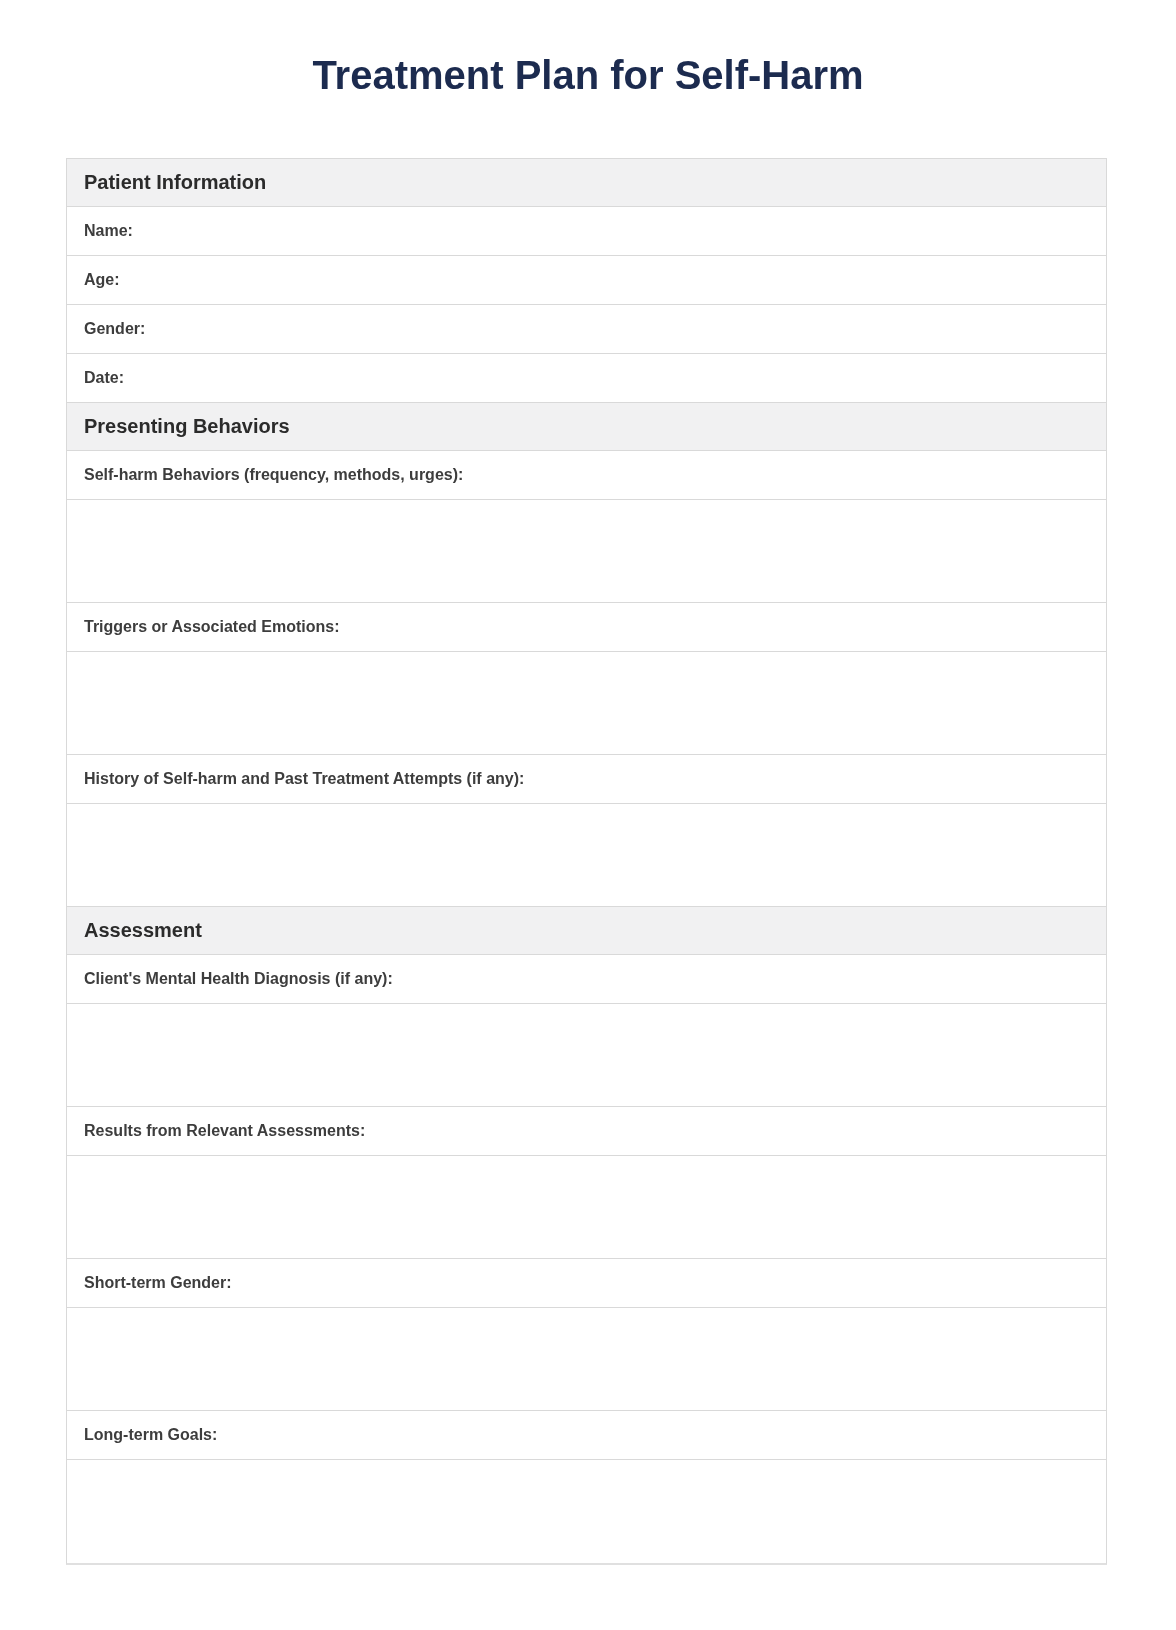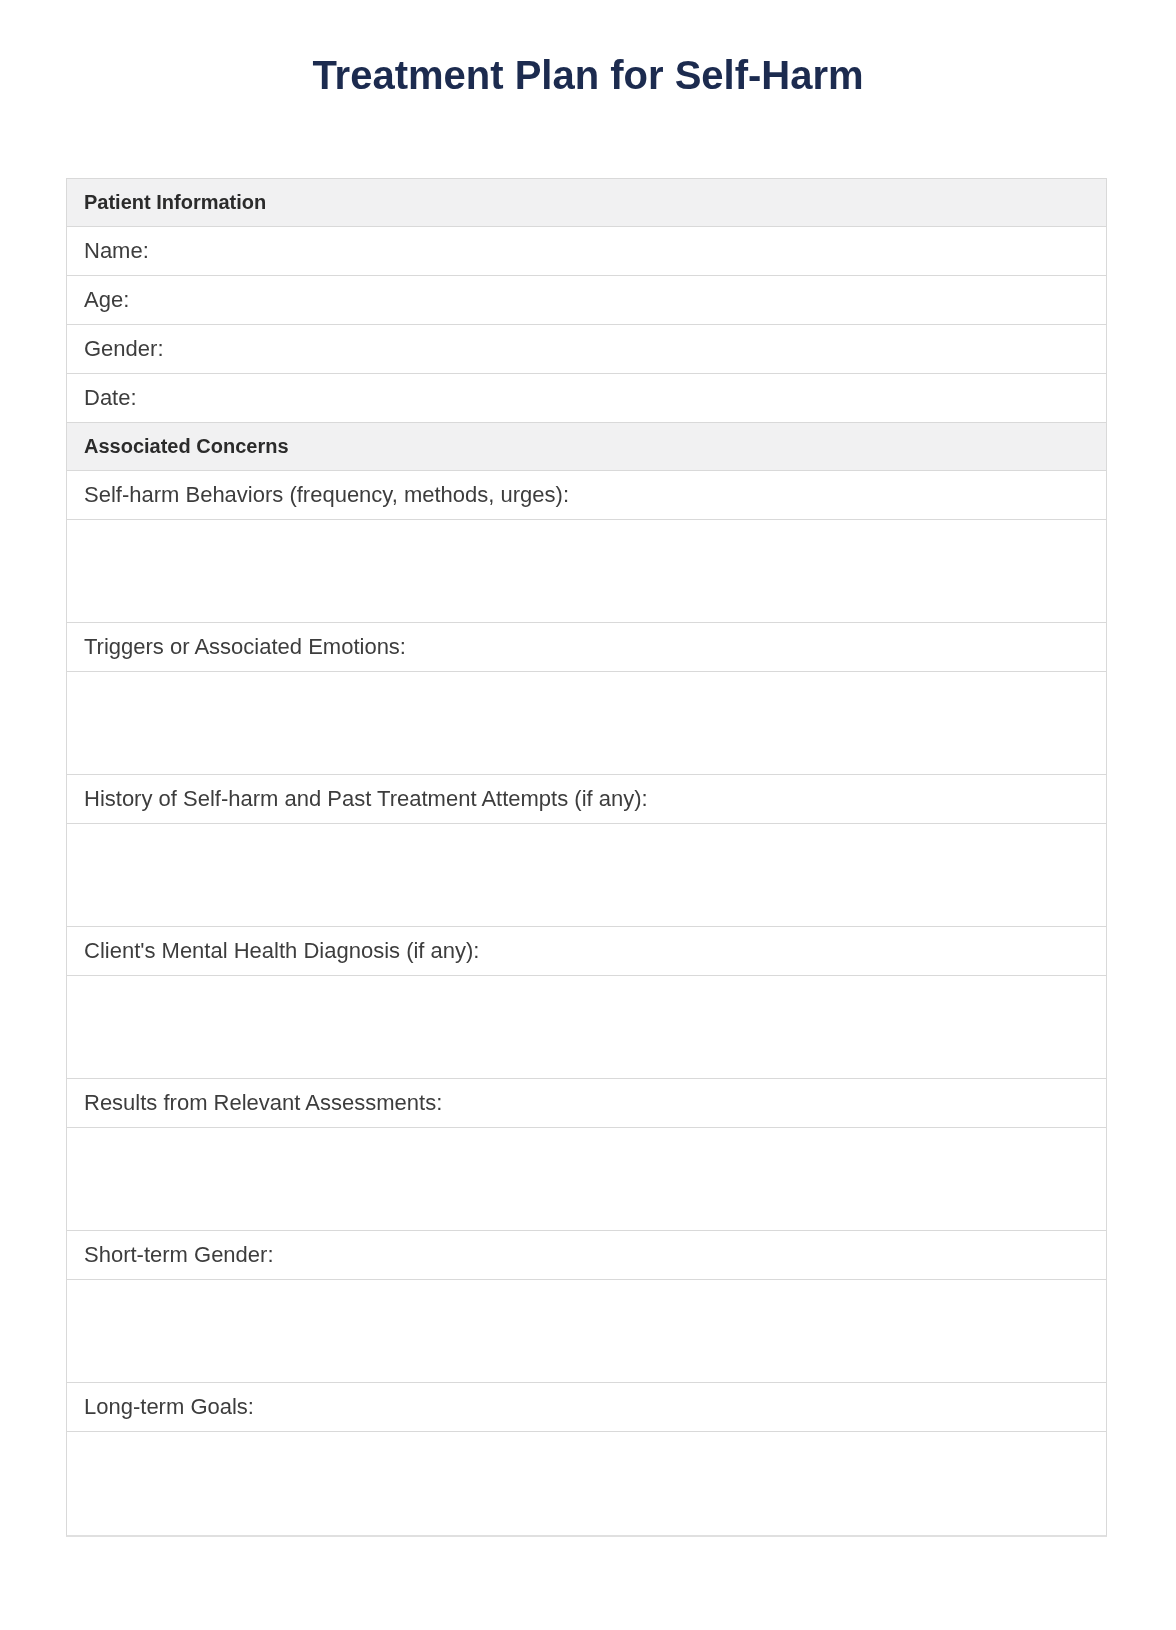--- a/index.html
+++ b/index.html
@@ -20,21 +20,21 @@
   .page-title{
     margin-top:52px;
     width:1176px;
     text-align:center;
     font-size:40px;
     font-weight:bold;
     line-height:46px;
     color:var(--c-title);
   }
   .form-table{
-    margin-top:80px;
+    margin-top:60px;
     margin-left:66px;
     width:1041px;
     border:1px solid var(--c-border);
     border-bottom:2px solid #e0e0e0;
     background:#fdba74;
   }
   .row{
     width:100%;
     border-bottom:1px solid var(--c-border);
     display:flex;
@@ -50,22 +50,22 @@
   .header-text{
     font-size:20px;
     font-weight:bold;
     color:var(--c-header-text);
   }
   .label-row{
     height:49px;
     background:#ffffff;
   }
   .label-text{
-    font-size:22px;
-    font-weight:normal;
+    font-size:16px;
+    font-weight:bold;
     color:var(--c-label);
   }
   .answer-box{
     height:103px;
     background:#ffffff;
   }
 </style>
 </head>
 <body>
 
@@ -87,41 +87,44 @@
 
   <div class="row label-row">
     <span class="label-text">Gender:</span>
   </div>
 
   <div class="row label-row">
     <span class="label-text">Date:</span>
   </div>
 
   <div class="row header-row">
-    <span class="header-text">Associated Concerns</span>
+    <span class="header-text">Presenting Behaviors</span>
   </div>
 
   <div class="row label-row">
     <span class="label-text">Self-harm Behaviors (frequency, methods, urges):</span>
   </div>
 
   <div class="row answer-box"></div>
 
   <div class="row label-row">
     <span class="label-text">Triggers or Associated Emotions:</span>
   </div>
 
   <div class="row answer-box"></div>
 
   <div class="row label-row">
     <span class="label-text">History of Self-harm and Past Treatment Attempts (if any):</span>
   </div>
 
   <div class="row answer-box"></div>
 
+  <div class="row header-row">
+    <span class="header-text">Assessment</span>
+  </div>
 
   <div class="row label-row">
     <span class="label-text">Client's Mental Health Diagnosis (if any):</span>
   </div>
 
   <div class="row answer-box"></div>
 
   <div class="row label-row">
     <span class="label-text">Results from Relevant Assessments:</span>
   </div>

